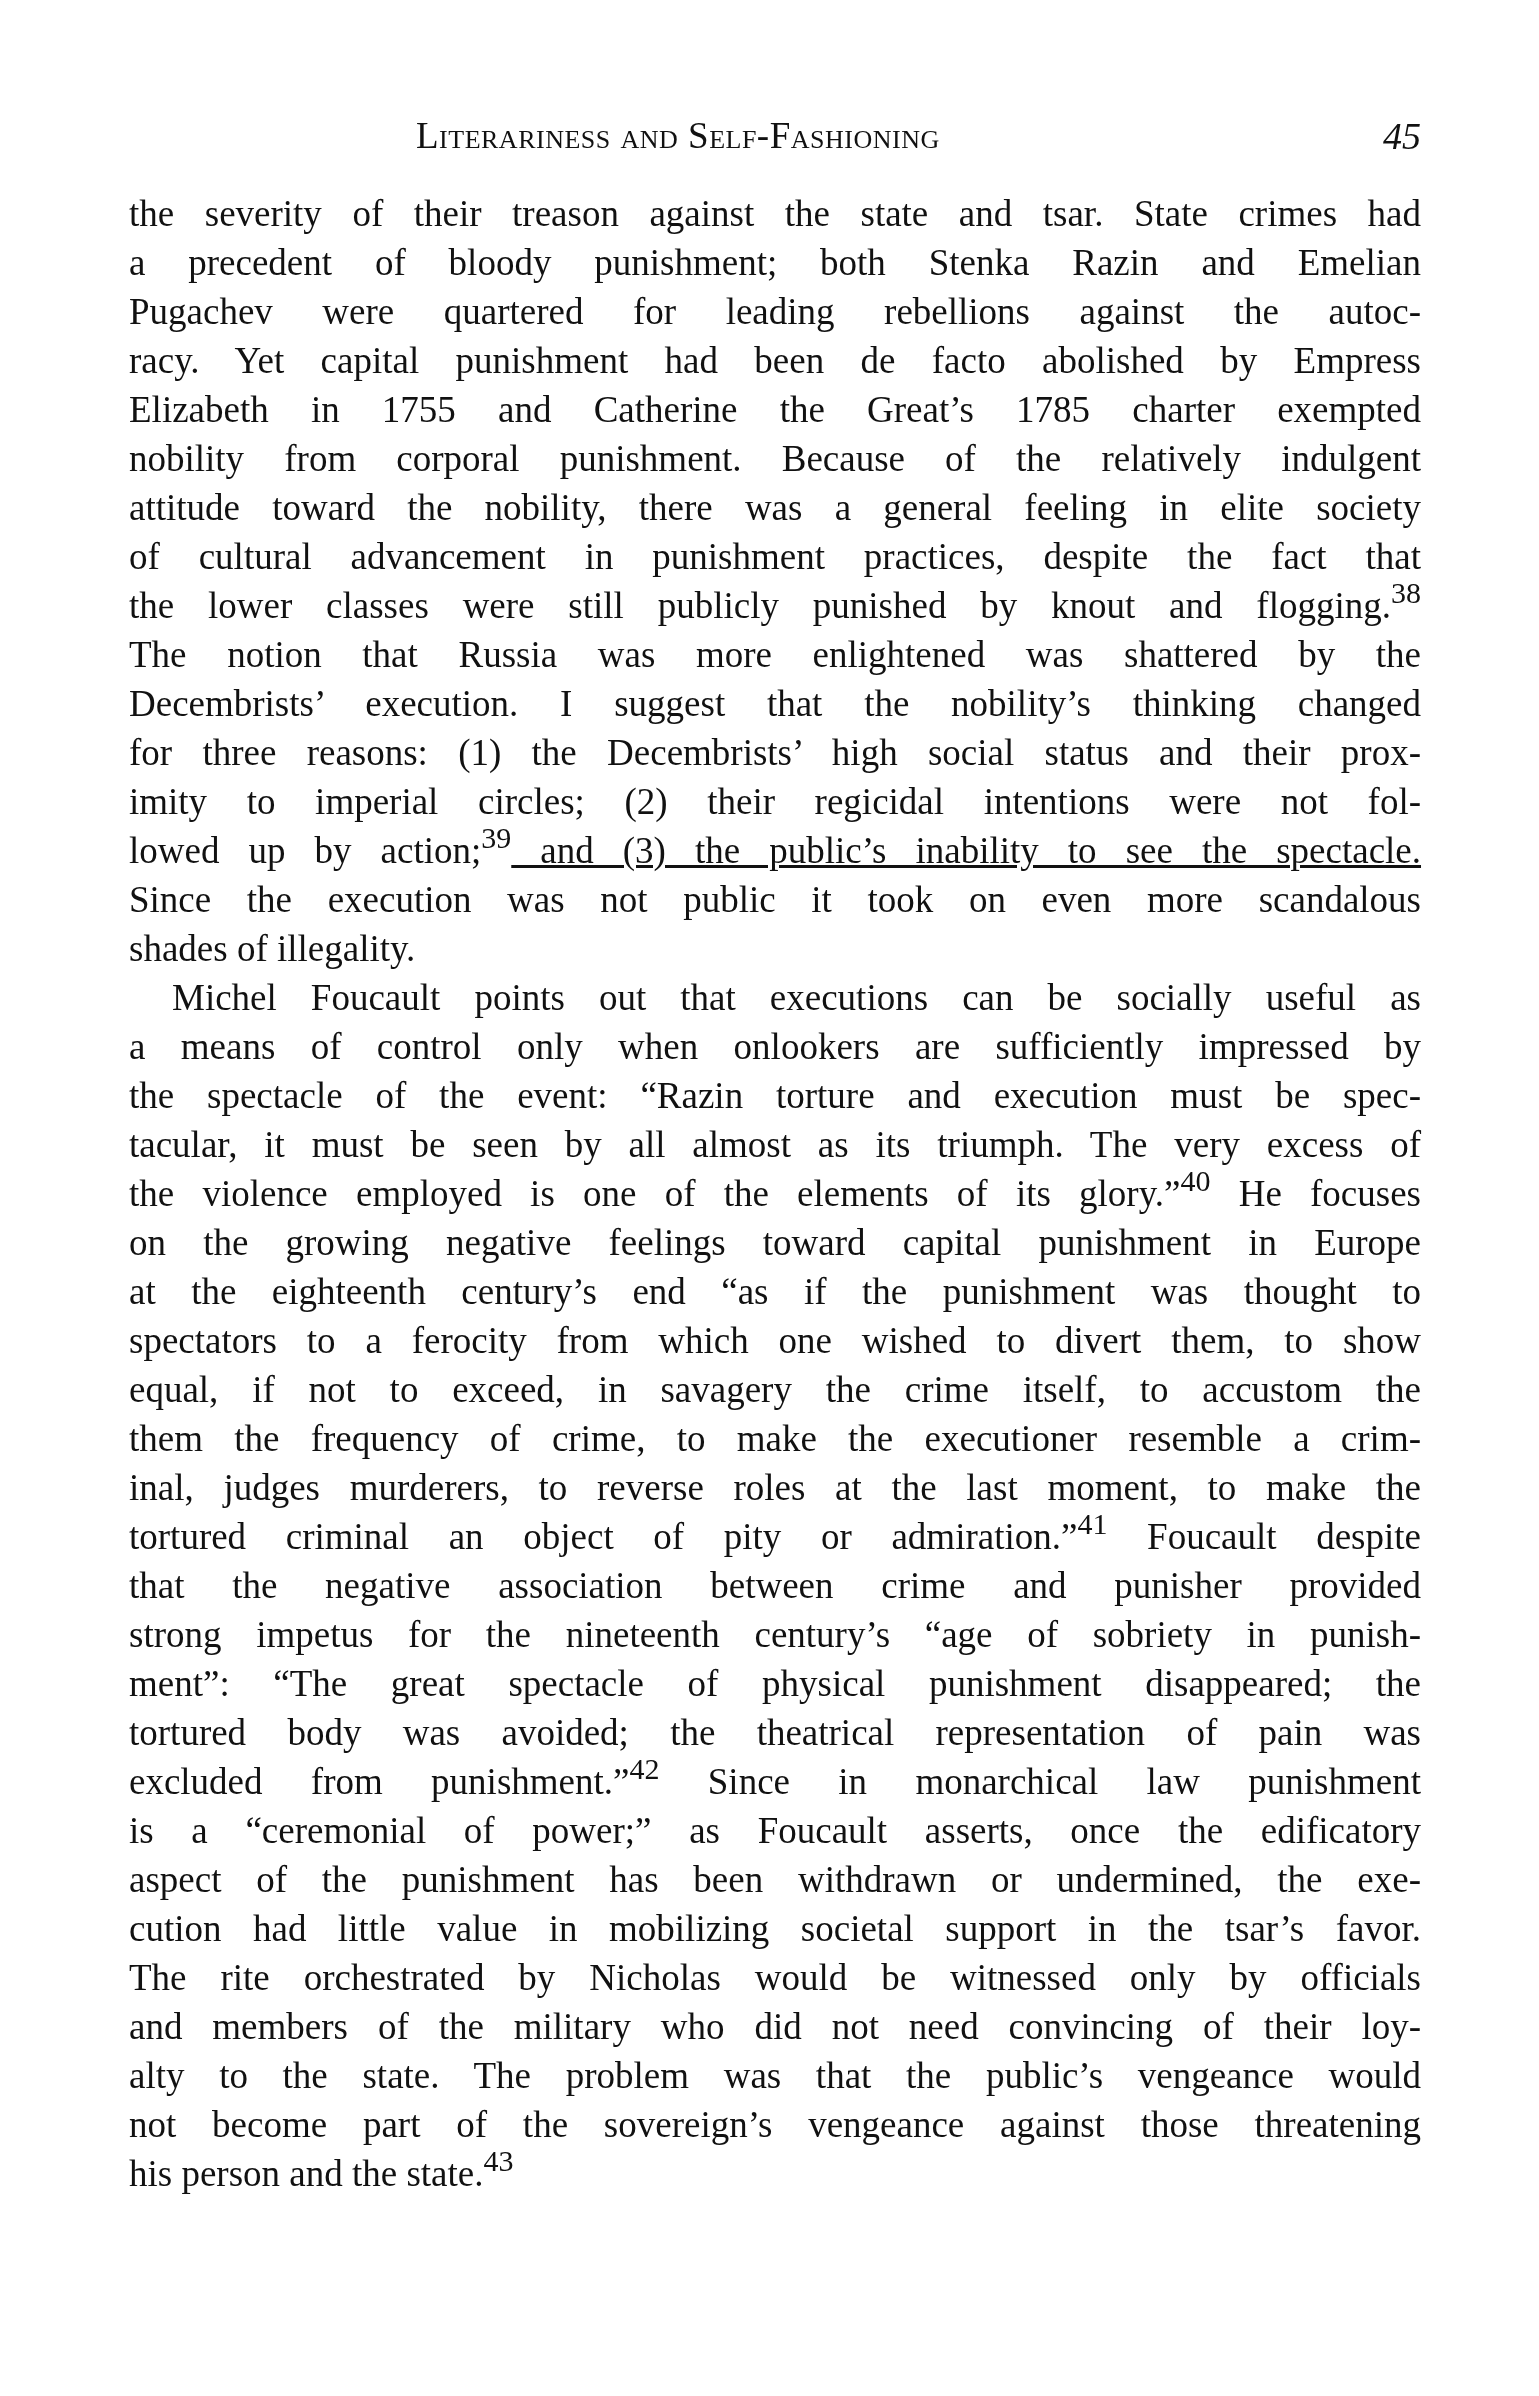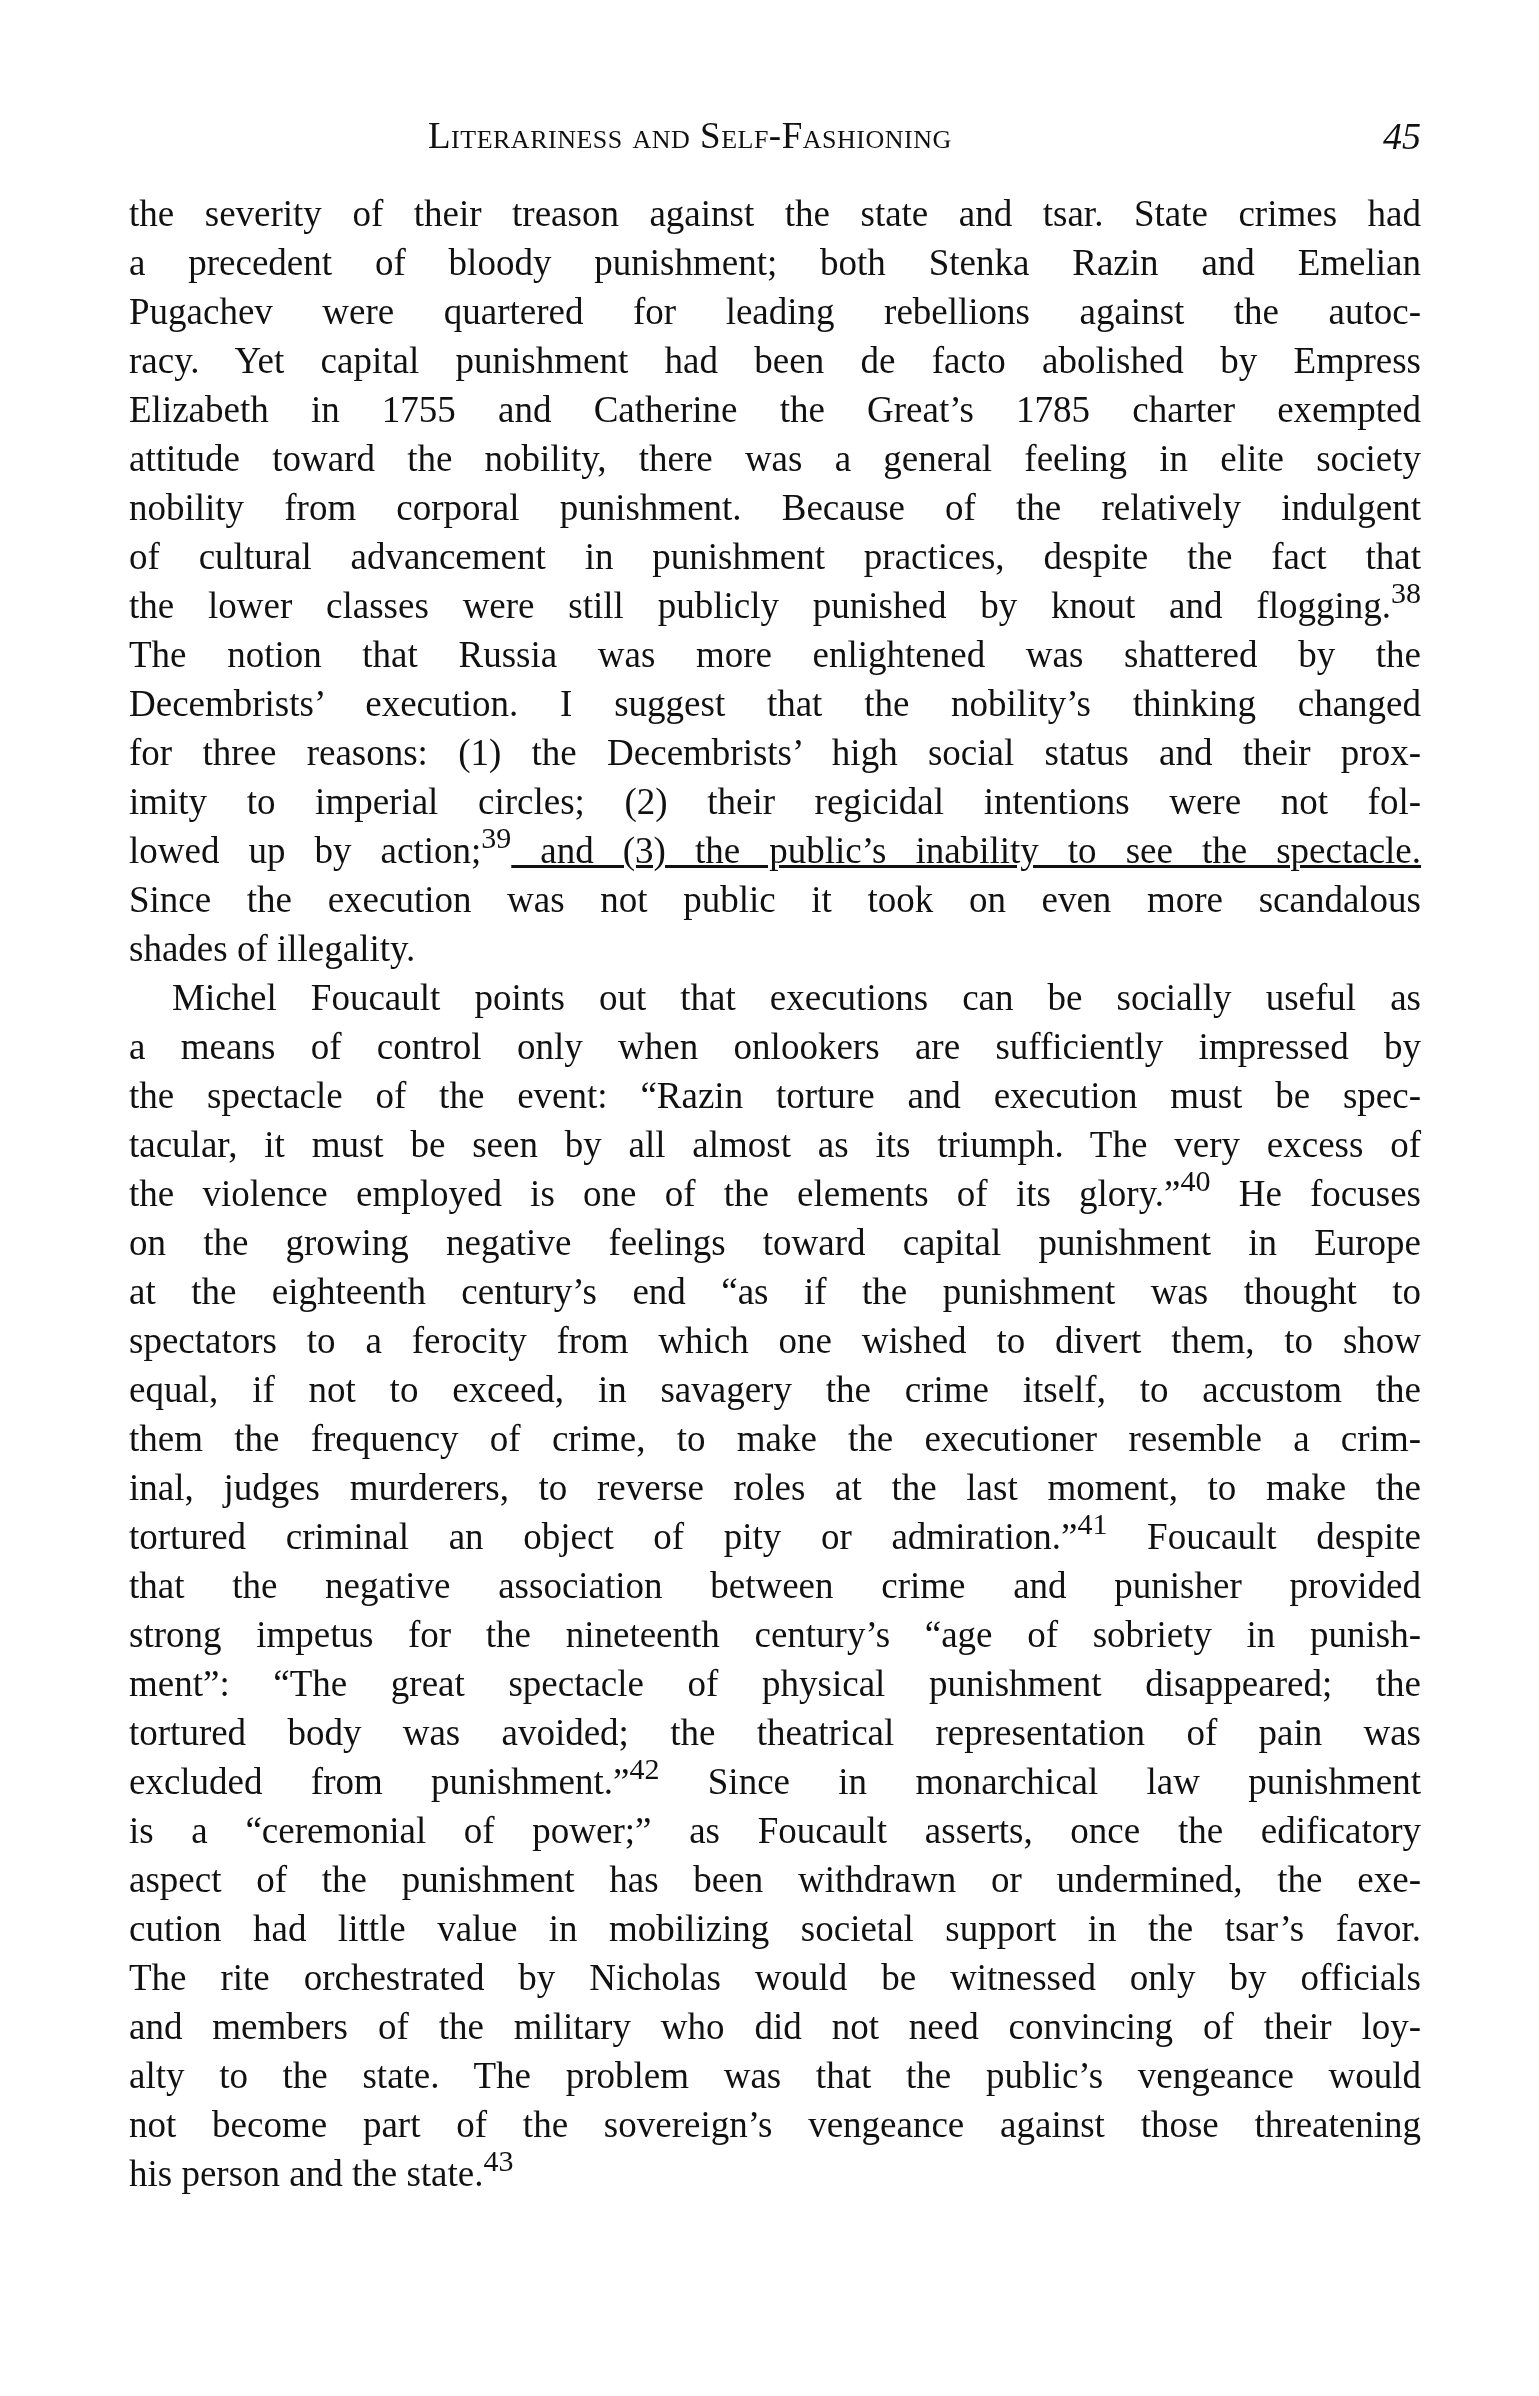--- a/index.html
+++ b/index.html
@@ -1,19 +1,19 @@
 <!DOCTYPE html>
 <html><head>
 <meta charset="utf-8">
 <style>
   html, body { margin: 0; padding: 0; background: #ffffff; }
   body { width: 1539px; height: 2397px; position: relative; overflow: hidden; color: #111111;
          font-family: "Liberation Serif", "DejaVu Serif", serif; }
   .running-head { position: absolute; top: 111px; left: 129px; width: 1292px; height: 50px; }
-  .head-title { position: absolute; left: 299px; top: 0; font-size: 37px; font-variant: small-caps;
+  .head-title { position: absolute; left: 287px; top: 0; font-size: 37px; font-variant: small-caps;
                 letter-spacing: 0.5px; line-height: 50px; white-space: nowrap; }
   .page-num { position: absolute; right: 0; top: 0; font-size: 38px; font-style: italic; line-height: 50px; }
   .body-text { position: absolute; top: 189px; left: 129px; width: 1292px; }
   .line { display: block; height: 49px; line-height: 49px; font-size: 37px;
           text-align: justify; text-align-last: justify; white-space: nowrap; overflow: visible; }
   .line.last { text-align-last: left; }
   .line.indent { padding-left: 43px; }
   sup { font-size: 30px; line-height: 0; vertical-align: 15px; }
 </style>
 </head>
@@ -24,22 +24,22 @@
   <span class="page-num">45</span>
 </div>
 
 <div class="body-text" id="body-text">
     <div>
       <div class="line"><span>the severity of their treason against the state and tsar. State crimes had</span></div>
       <div class="line"><span>a precedent of bloody punishment; both Stenka Razin and Emelian</span></div>
       <div class="line"><span>Pugachev were quartered for leading rebellions against the autoc-</span></div>
       <div class="line"><span>racy. Yet capital punishment had been de facto abolished by Empress</span></div>
       <div class="line"><span>Elizabeth in 1755 and Catherine the Great’s 1785 charter exempted</span></div>
+      <div class="line"><span>nobility from corporal punishment. Because of the relatively indulgent</span></div>
       <div class="line"><span>attitude toward the nobility, there was a general feeling in elite society</span></div>
-      <div class="line"><span>nobility from corporal punishment. Because of the relatively indulgent</span></div>
       <div class="line"><span>of cultural advancement in punishment practices, despite the fact that</span></div>
       <div class="line"><span>the lower classes were still publicly punished by knout and flogging.</span><sup>38</sup></div>
       <div class="line"><span>The notion that Russia was more enlightened was shattered by the</span></div>
       <div class="line"><span>Decembrists’ execution. I suggest that the nobility’s thinking changed</span></div>
       <div class="line"><span>for three reasons: (1) the Decembrists’ high social status and their prox-</span></div>
       <div class="line"><span>imity to imperial circles; (2) their regicidal intentions were not fol-</span></div>
       <div class="line"><span>lowed up by action;</span><sup>39</sup><span style="white-space: pre; text-decoration: underline;"> and (3) the public’s inability to see the spectacle.</span></div>
       <div class="line"><span>Since the execution was not public it took on even more scandalous</span></div>
       <div class="line last"><span>shades of illegality.</span></div>
     </div>

